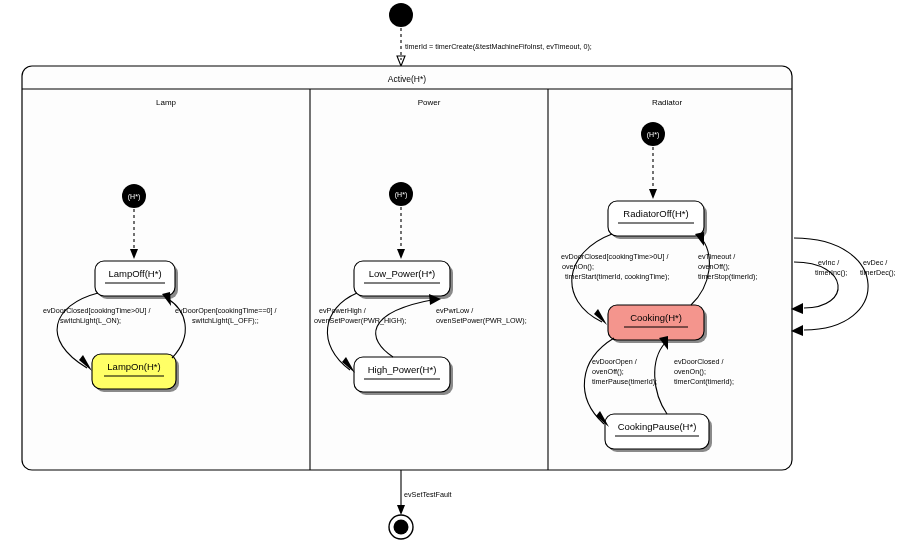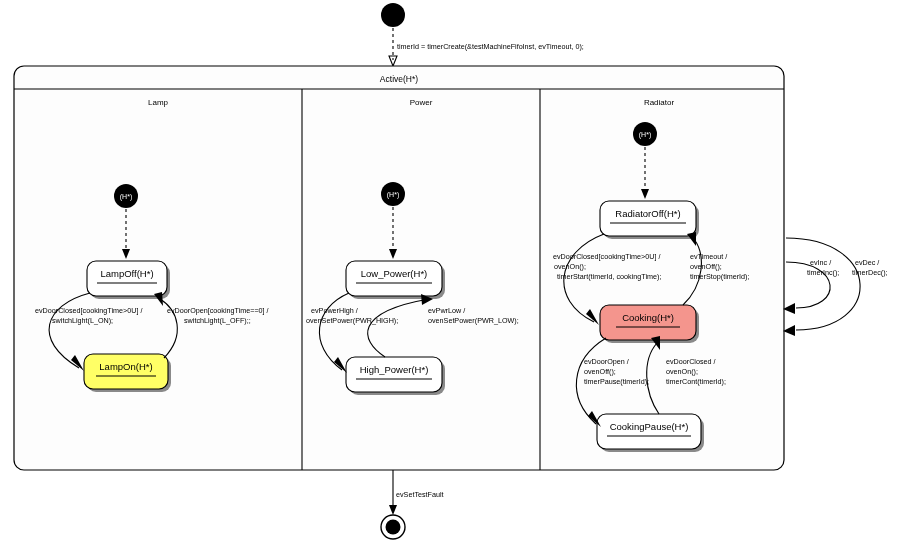--- a/index.html
+++ b/index.html
@@ -9,21 +9,21 @@
   }
   body {
     width: 900px;
     height: 544px;
     position: relative;
     font-family: "Liberation Sans", sans-serif;
     overflow: hidden;
   }
   #canvas {
     position: absolute;
-    left: 4px; top: 0;
+    left: 12px; top: 0;
     width: 876px;
     height: 544px;
   }
   .diagram-svg {
     position: absolute;
     left: 0; top: 0;
     width: 900px;
     height: 544px;
   }
   text {

